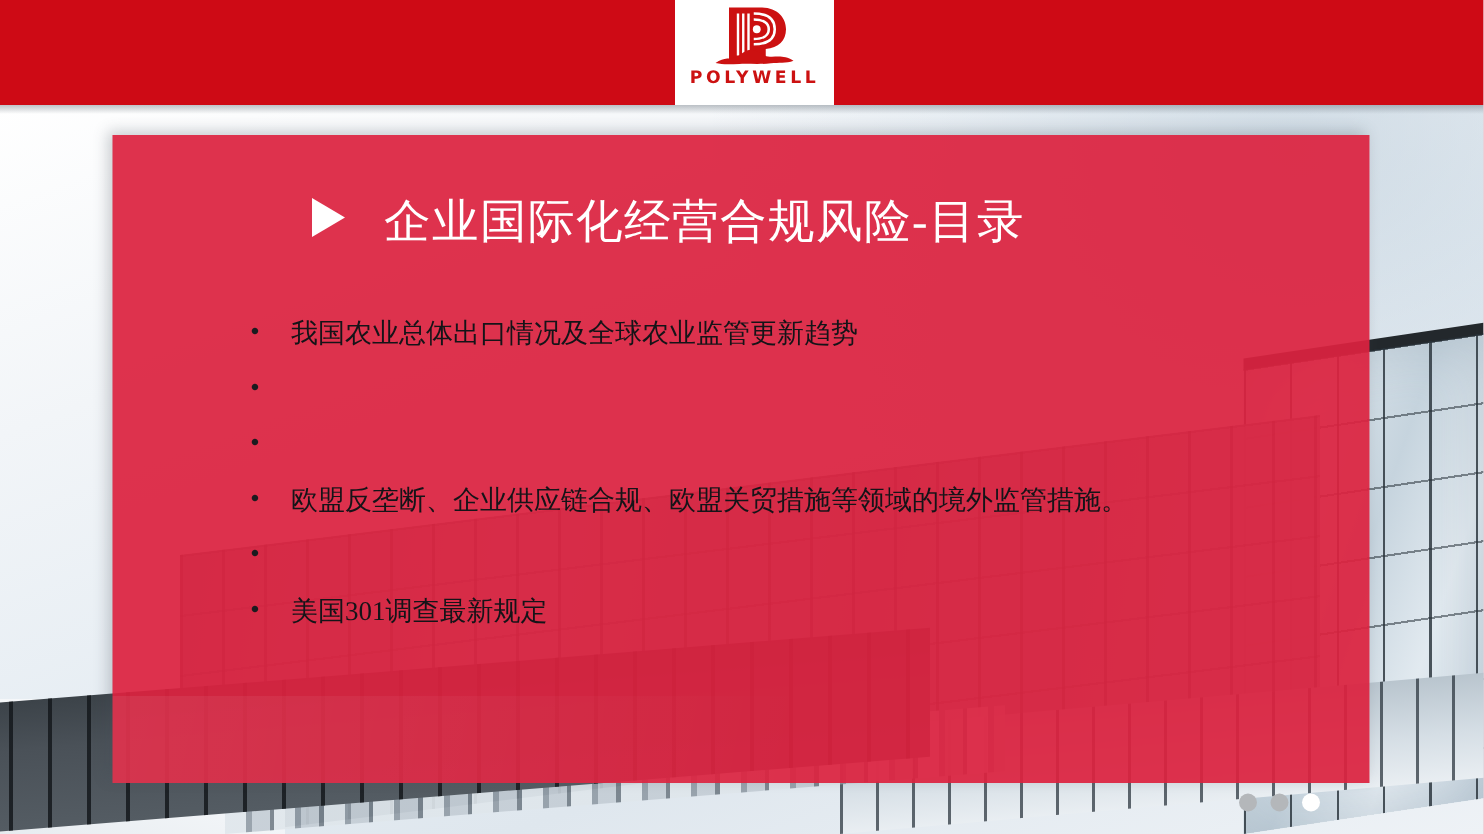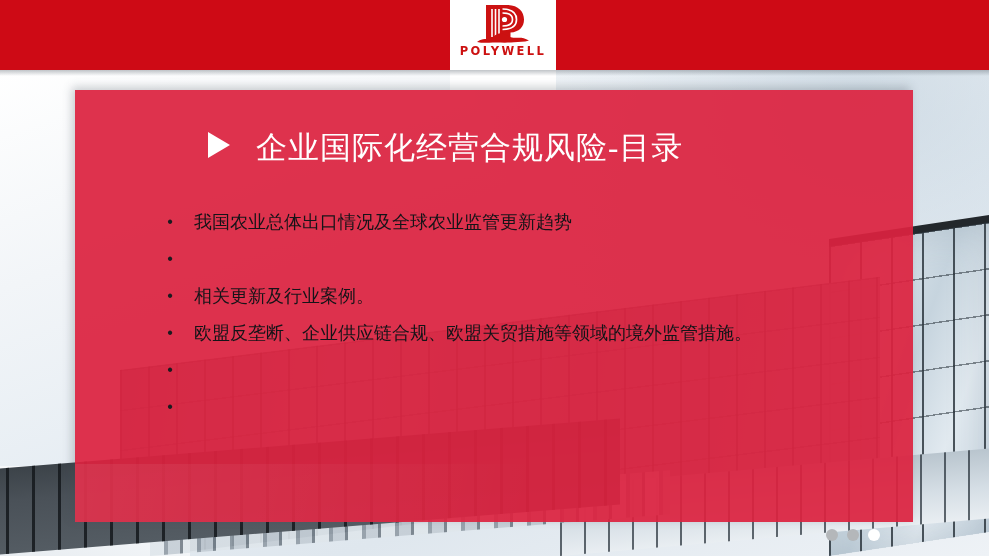--- a/index.html
+++ b/index.html
@@ -85,21 +85,21 @@
     position:absolute;left:0;bottom:0;width:190px;height:90px;
     background:linear-gradient(200deg,#ffffff 0%,#f1f4f7 60%,#e7ecf0 100%);
   }
 
   
   .header{
     position:absolute;left:0;top:0;width:989px;height:70px;
     background:var(--brand,#ce0a15);
   }
   .logo-box{
-    position:absolute;left:450px;top:0;width:106px;height:90px;
+    position:absolute;left:450px;top:0;width:106px;height:70px;
     background:#ffffff;display:flex;flex-direction:column;
     align-items:center;justify-content:flex-start;
   }
   .logo-mark{position:relative;width:58px;height:44px;margin-top:3px;}
   .logo-word{
     font-family:"DejaVu Sans", sans-serif;
     font-size:11.5px;font-weight:700;letter-spacing:2.4px;
     color:#cc1111;line-height:1;margin-top:-1px;
   }
   .header-shadow{
@@ -217,34 +217,34 @@
         <span class="dot">•</span>
         <span class="btxt">我国农业总体出口情况及全球农业监管更新趋势</span>
       </div>
 
       <div class="bullet">
         <span class="dot">•</span>
       </div>
 
       <div class="bullet">
         <span class="dot">•</span>
-        <span class="btxt">相关更新及行业案例。</span>
       </div>
 
       <div class="bullet">
         <span class="dot">•</span>
         <span class="btxt">欧盟反垄断、企业供应链合规、欧盟关贸措施等领域的境外监管措施。</span>
       </div>
 
       <div class="bullet">
         <span class="dot">•</span>
       </div>
 
       <div class="bullet">
         <span class="dot">•</span>
+        <span class="btxt">美国301调查最新规定</span>
       </div>
 
     </div>
 
     <div class="panel-sheen"></div>
   </div>
 
   <div class="pager">
     <span class="pdot"></span>
     <span class="pdot"></span>

